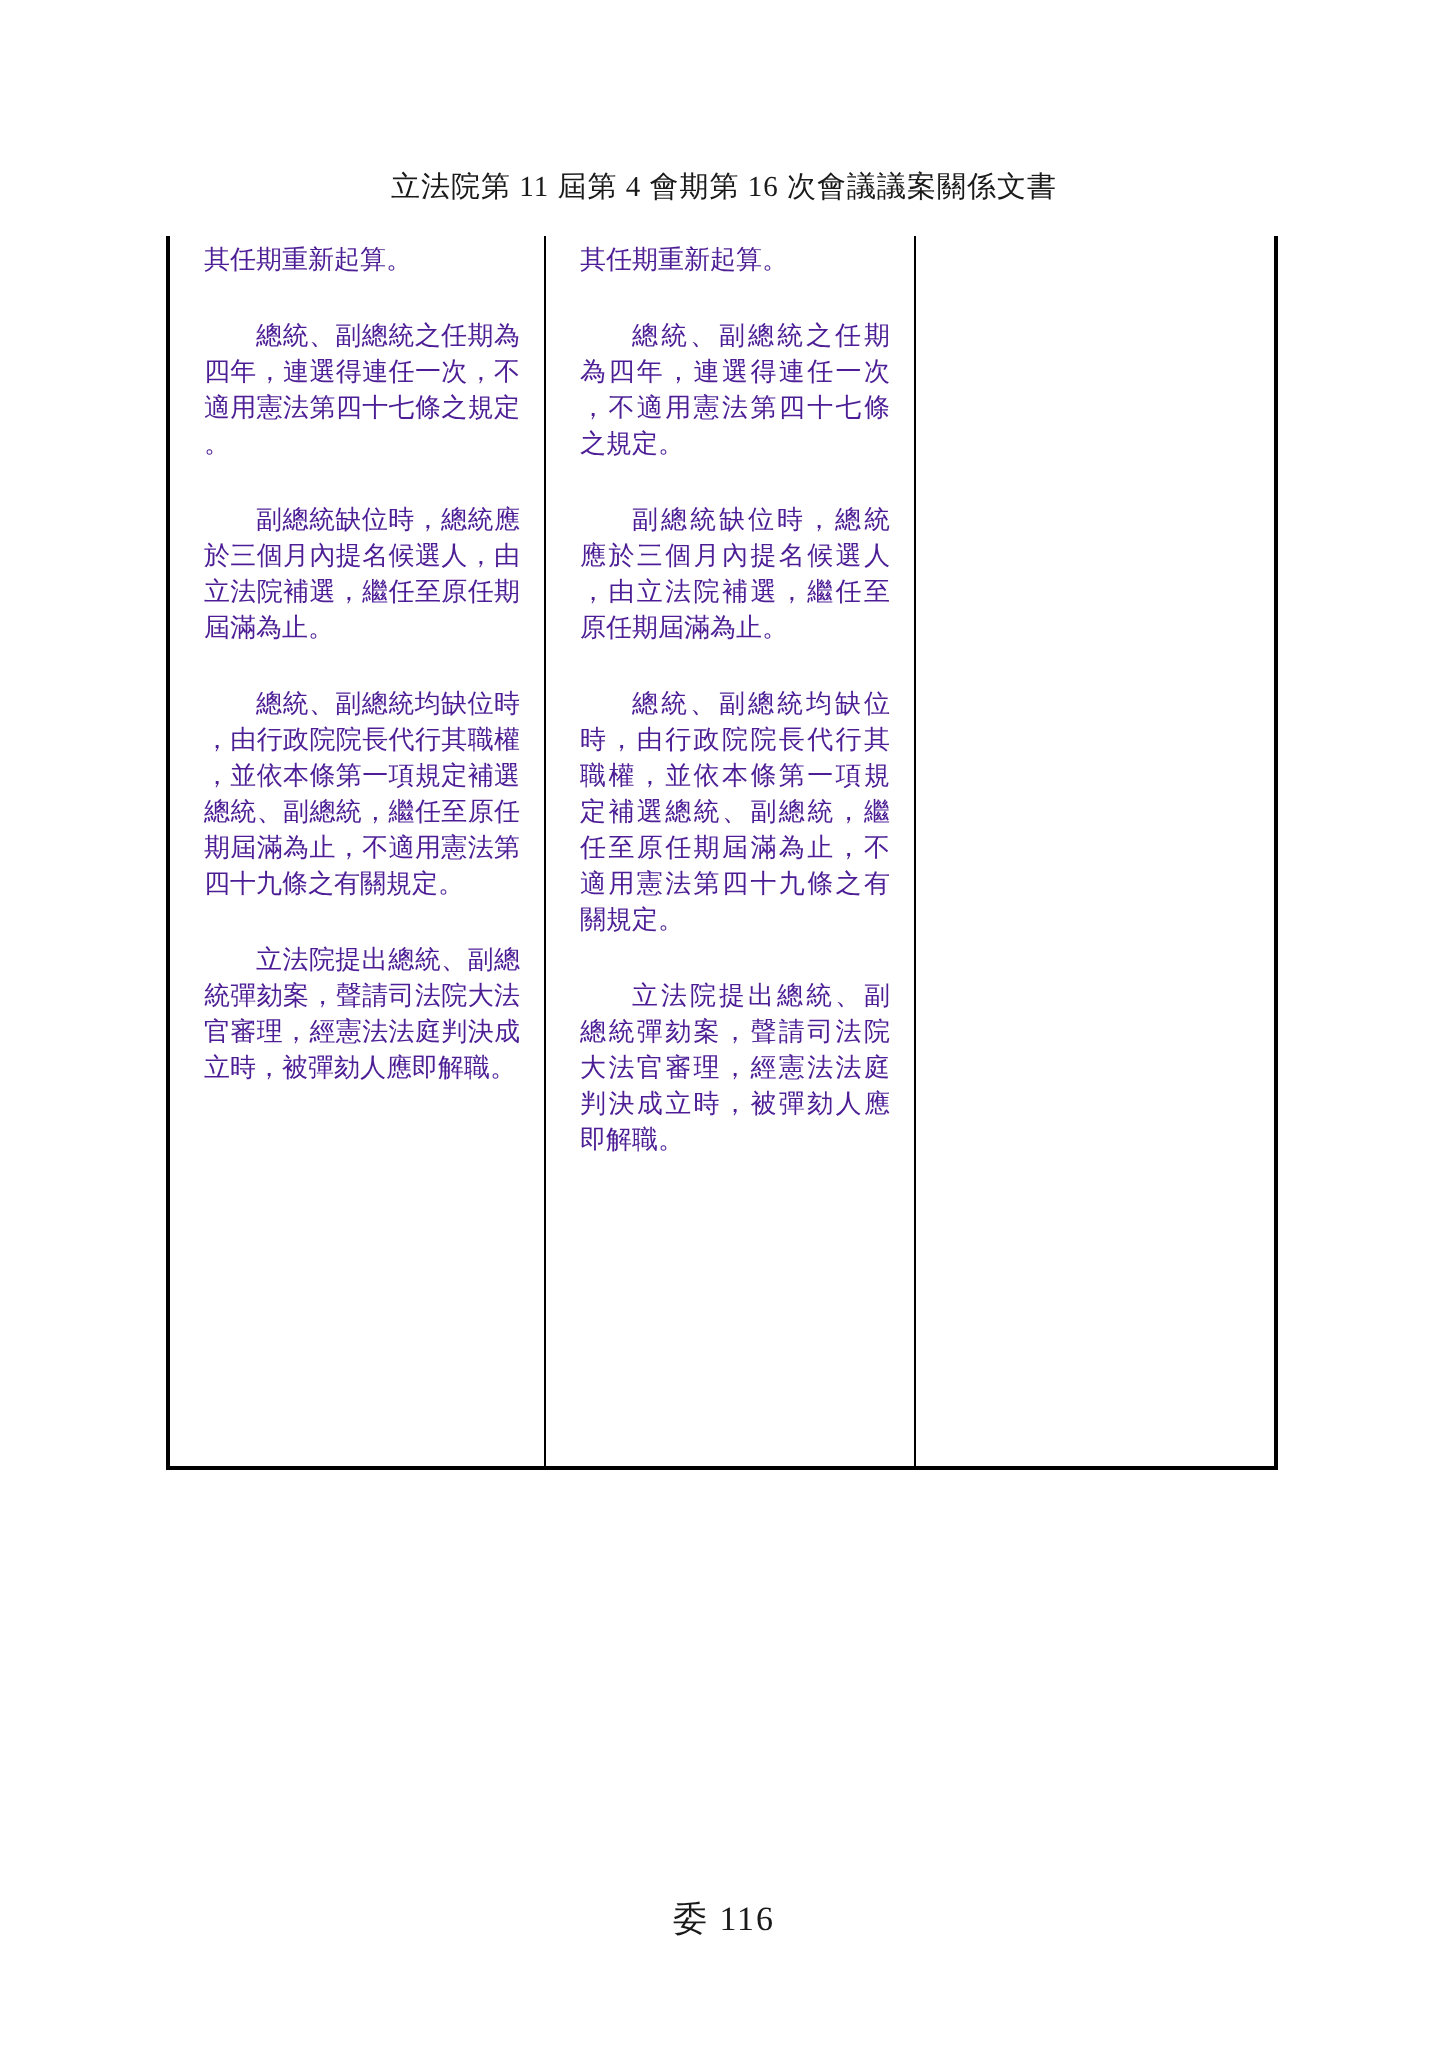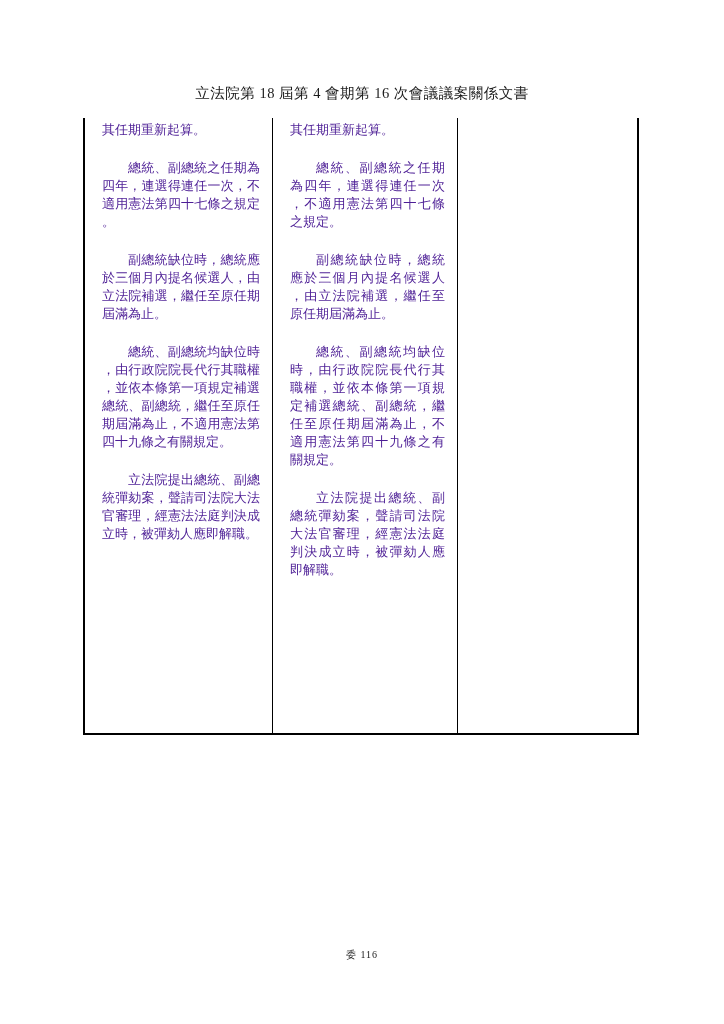--- a/index.html
+++ b/index.html
@@ -62,31 +62,31 @@
     text-decoration: underline;
     text-underline-offset: 2px;
     text-decoration-thickness: 1px;
   }
   .doc-footer {
     position: absolute;
     top: 948px;
     left: 0;
     width: 100%;
     text-align: center;
-    font-size: 10px;
+    font-size: 17px;
     letter-spacing: 1px;
     color: #1a1a1a;
   }
 </style>
 </head>
 <body>
 
 <div class="page">
 
-  <div class="doc-header">立法院第 18 屆第 4 會期第 16 次會議議案關係文書</div>
+  <div class="doc-header">立法院第 11 屆第 4 會期第 16 次會議議案關係文書</div>
 
   <div class="comparison-table">
     <div class="table-cell divider-right">
         <p class="para"><span>其任期重新起算。</span></p>
         <p class="para indent"><span>總統、副總統之任期為四年，連選得連任一次，不適用憲法第四十七條之規定。</span></p>
         <p class="para indent"><span>副總統缺位時，總統應於三個月內提名候選人，由立法院補選，繼任至原任期屆滿為止。</span></p>
         <p class="para indent"><span>總統、副總統均缺位時，由行政院院長代行其職權，並依本條第一項規定補選總統、副總統，繼任至原任期屆滿為止，不適用憲法第四十九條之有關規定。</span></p>
         <p class="para indent"><span>立法院提出總統、副總統彈劾案，聲請司法院大法官審理，經憲法法庭判決成立時，被彈劾人應即解職。</span></p>
       </div>
     <div class="table-cell divider-right">

